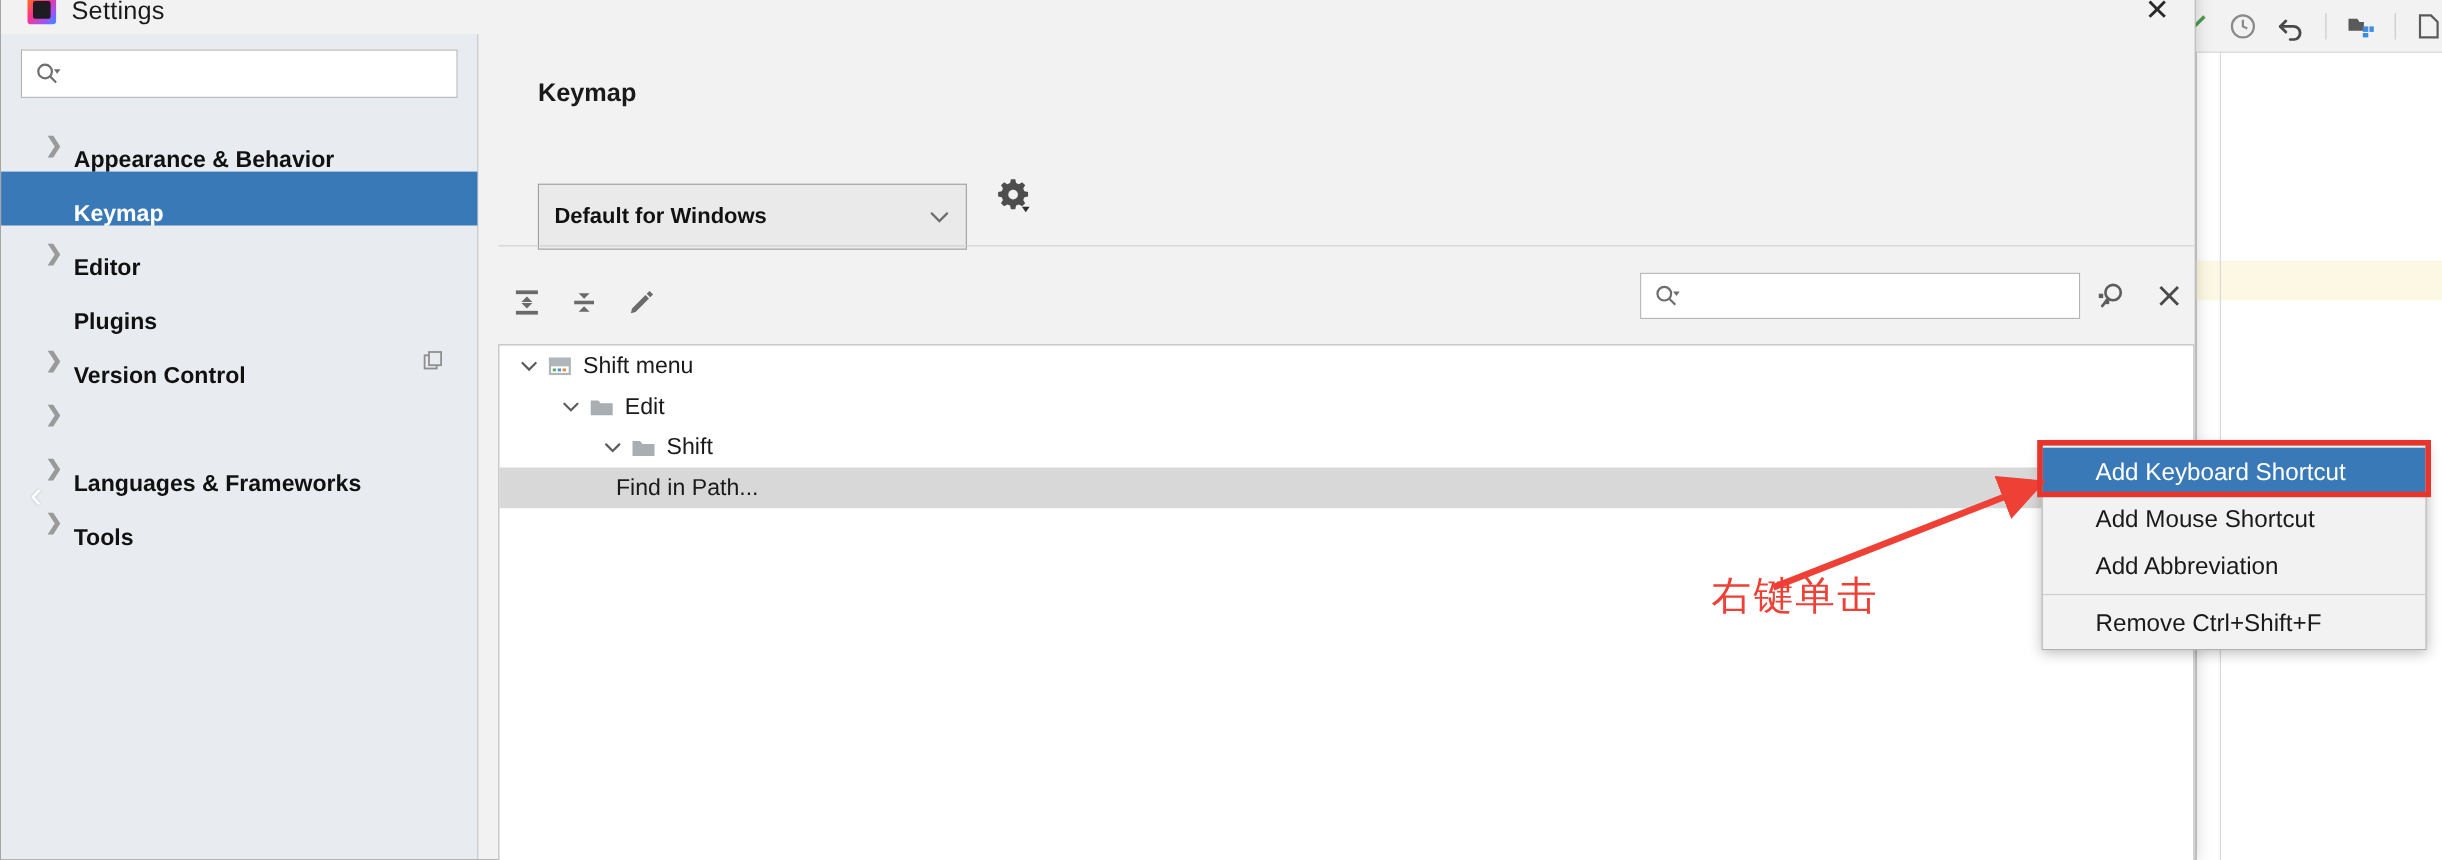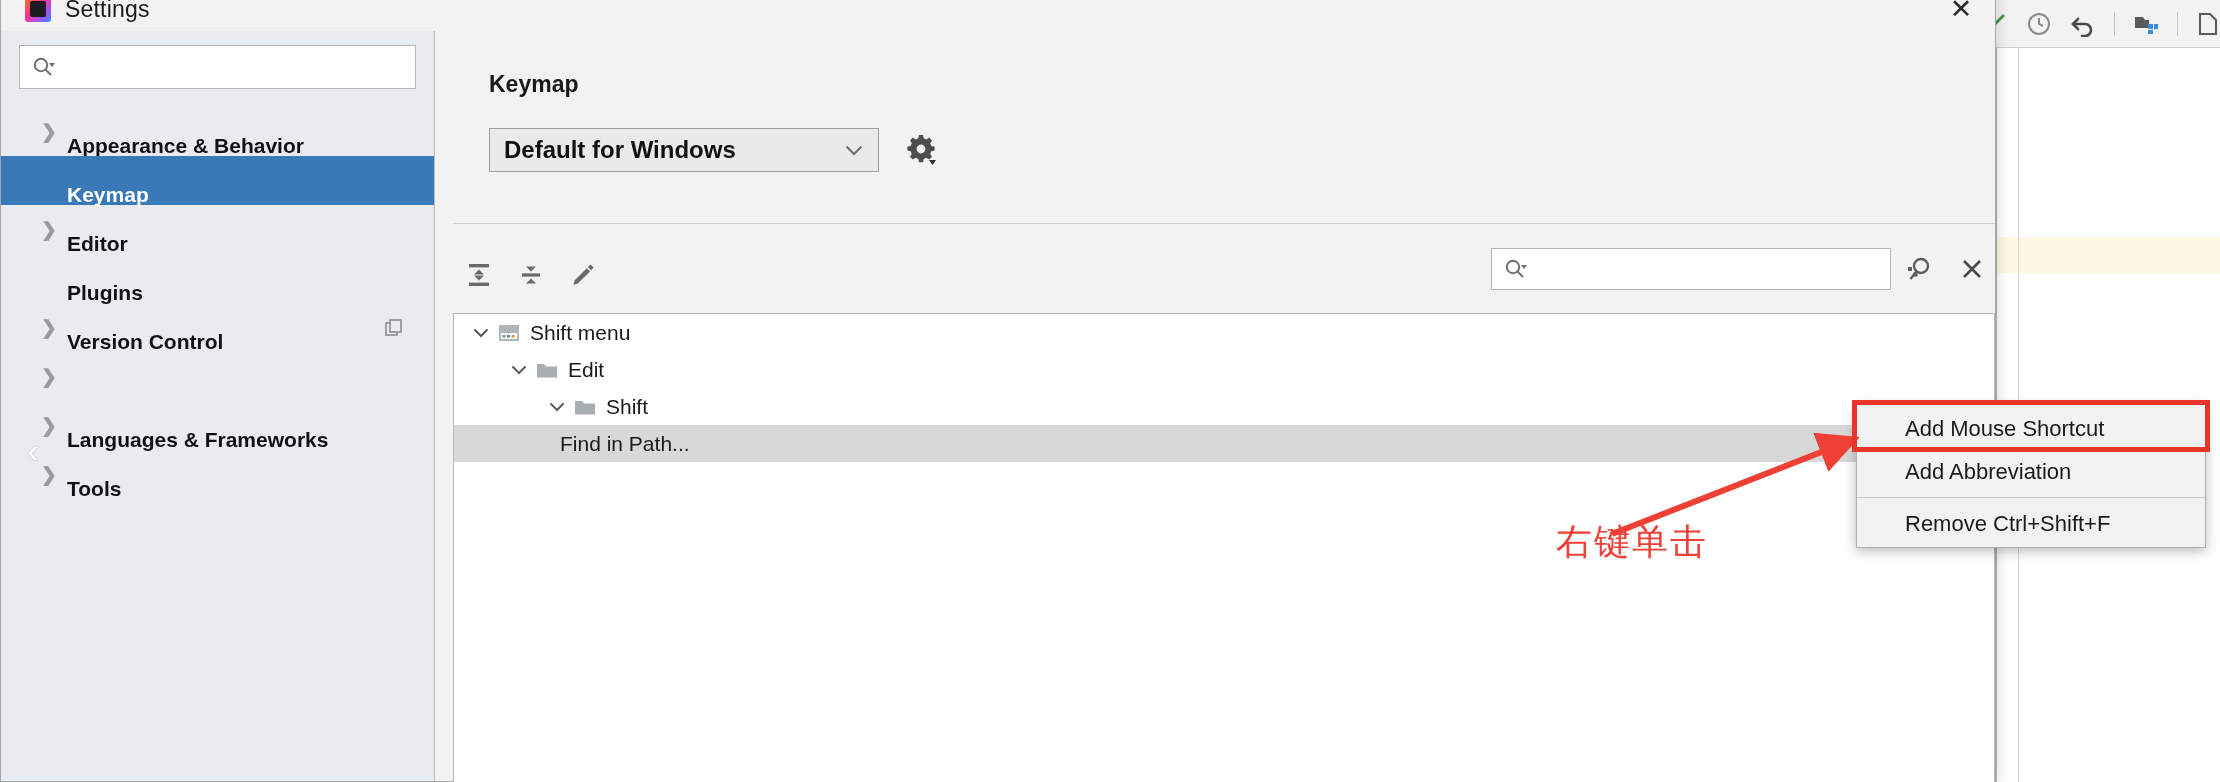--- a/index.html
+++ b/index.html
@@ -125,24 +125,25 @@
   .main-title {
     font-size:23px; font-weight:bold; color:#1a1a1a;
     margin-top:40px; margin-left:18px;
   }
 
   .keymap-row {
     display:flex; align-items:center; gap:22px;
     margin-top:30px; margin-left:18px;
   }
   .keymap-select {
-    width:390px; height:44px; background:#eaeaea;
+    width:390px; height:60px; background:#eaeaea;
     border:1px solid #9f9f9f; display:flex; align-items:center;
-    padding:0 14px; font-size:24px; font-weight:bold; color:#111;
+    padding:0 14px; font-size:20px; font-weight:bold; color:#111;
     justify-content:space-between;
+    margin-top:39px;
   }
   .keymap-select .caret { color:#6d6d6d; font-size:15px; }
   .gear-btn { width:40px; height:40px; display:flex; align-items:center; justify-content:center; }
 
   .hr {
     position:absolute; left:18px; right:0px; top:192px; height:1px; background:#cfcfcf;
   }
 
   .tools-row {
     position:absolute; left:18px; right:0; top:216px; height:56px;
@@ -478,20 +479,21 @@
             <span class="st-shortcut">Ctrl+Shift+F</span>
           </div>
 
         </div>
 
       </div>
     </div>
   </div>
 
   <div class="ctx-menu">
+    <div class="ctx-item highlighted">Add Keyboard Shortcut</div>
     <div class="ctx-item">Add Mouse Shortcut</div>
     <div class="ctx-item">Add Abbreviation</div>
     <div class="ctx-sep"></div>
     <div class="ctx-item">Remove Ctrl+Shift+F</div>
   </div>
 
   <div class="ann-box"></div>
 
   <svg class="ann-arrow" viewBox="0 0 270 120">
     <defs>

